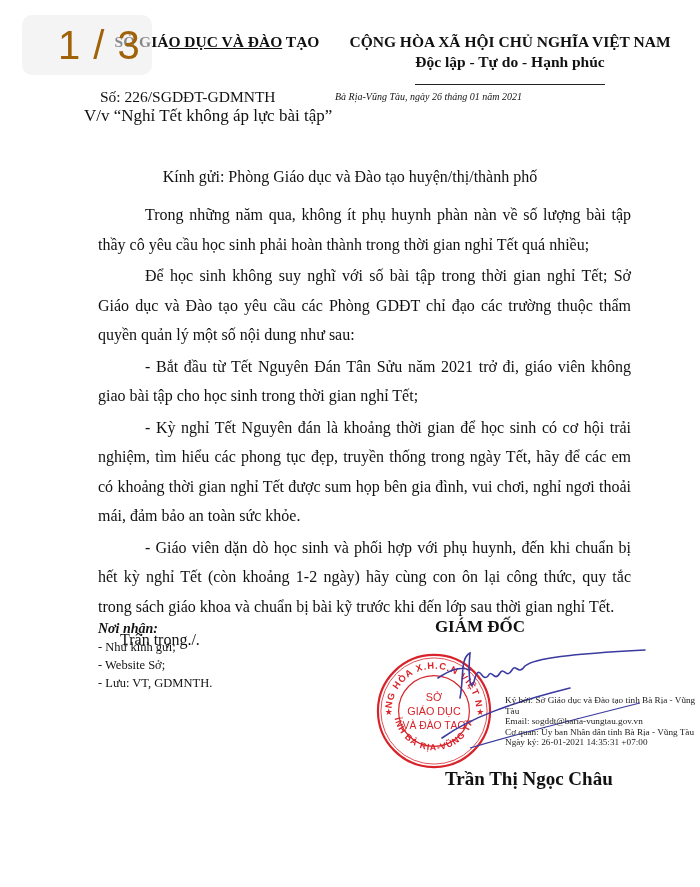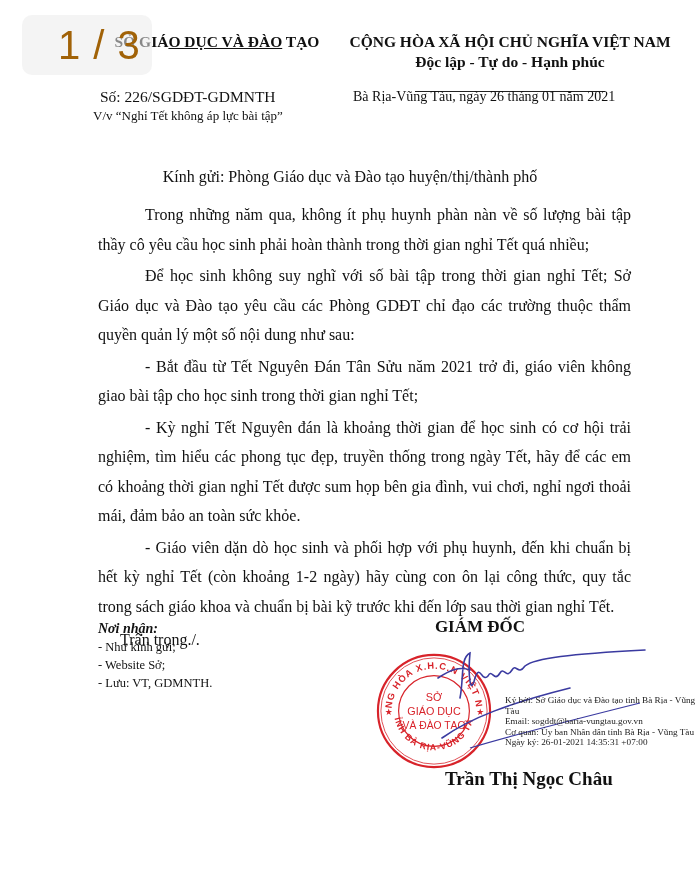--- a/index.html
+++ b/index.html
@@ -13,24 +13,24 @@
     background:rgba(235,235,235,0.55);
     font-family:"Liberation Sans", sans-serif; font-size:40px; color:#a16207;
     line-height:60px; padding-left:36px; box-sizing:border-box; letter-spacing:1px;
     z-index:5;
   }
   .hdr-left { left:82px; top:32px; width:270px; text-align:center; font-size:15.5px; line-height:20px; }
   .hdr-left .l1 { font-weight:normal; }
   .hdr-left .l2 { font-weight:bold; }
   .hdr-left .l2 .ul { text-decoration:underline; }
   .hdr-right { left:320px; top:32px; width:380px; text-align:center; font-size:15.5px; line-height:20px; font-weight:bold; }
-  .hdr-right .l2 { display:inline-block; border-bottom:1.5px solid #222; padding-bottom:19px; }
+  .hdr-right .l2 { display:inline-block; border-bottom:1.5px solid #222; padding-bottom:12px; }
   .docno { left:100px; top:87px; font-size:15.5px; line-height:20px;font-family:Liberation Serif, serif; }
-  .subject { left:93px; top:106px; font-size:13px; line-height:20px; }
-  .date { left:353px; top:87px; font-size:14px; line-height:20px; }
+  .subject { left:84px; top:106px; font-size:17px; line-height:20px; }
+  .date { left:335px; top:87px; font-size:10px; line-height:20px; font-style:italic; }
   .recipient { left:0; width:700px; text-align:center; top:167px; font-size:16px; line-height:20px; }
   .body { left:98px; top:200px; width:533px; font-size:16px; line-height:29.5px; text-align:justify; }
   .body p { margin:0 0 2px 0; text-indent:47px; }
   .body p.closing { text-indent:22px; margin-top:4px; }
   .recv { left:98px; top:620px; font-size:12.5px; line-height:18px; }
   .recv .title { font-weight:bold; font-style:italic; font-size:14px; }
   .position { left:380px; top:617px; width:200px; text-align:center; font-weight:bold; font-size:17px; }
   .stamp { left:375px; top:652px; width:118px; height:118px; }
   .sigline { left:480px; top:650px; }
   .sig-info { left:505px; top:695px; font-size:9.2px; line-height:10.5px; color:#222; }

